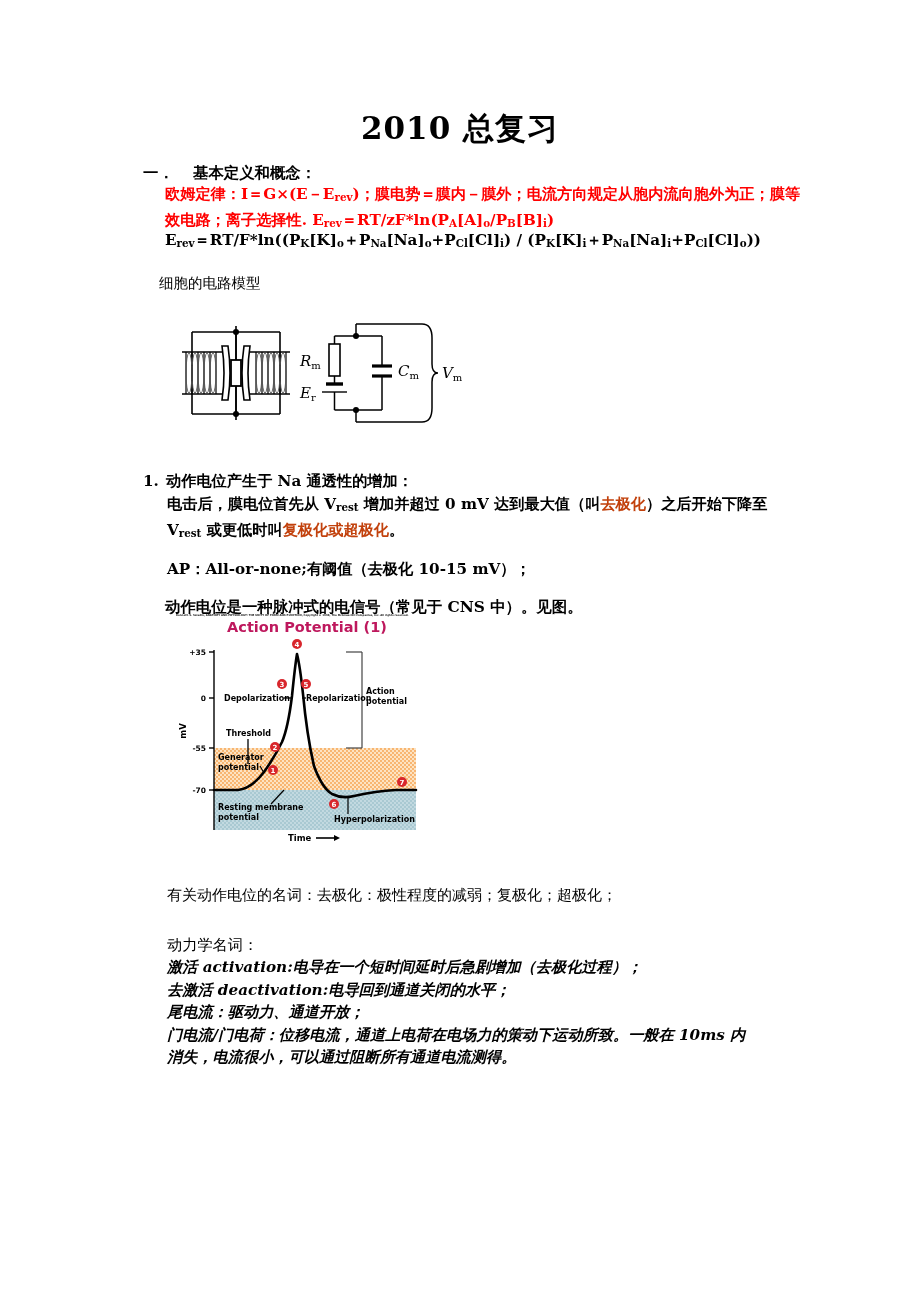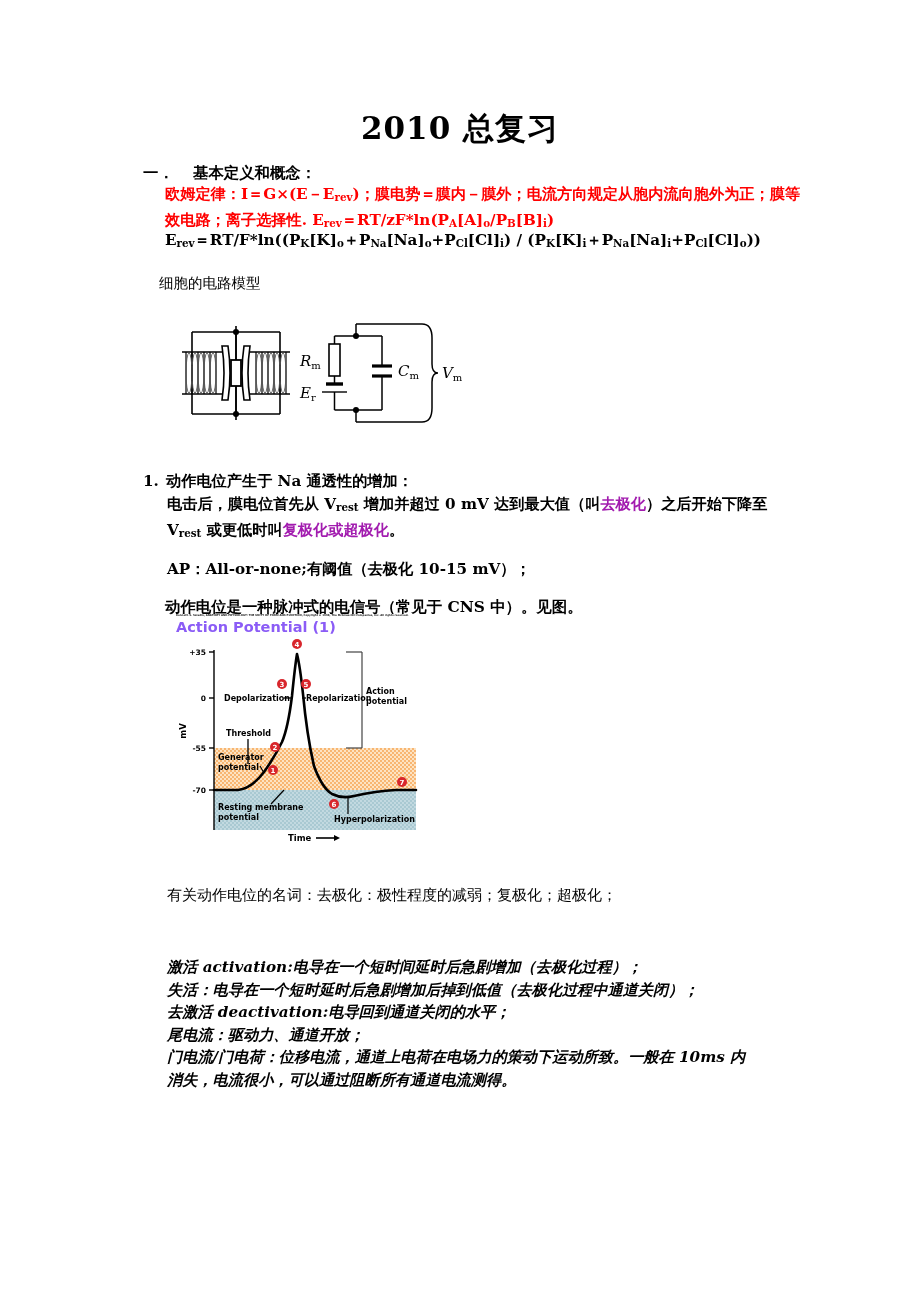--- a/index.html
+++ b/index.html
@@ -43,21 +43,21 @@
     white-space: pre-wrap;
   }
   .sec-head {
     left: 143px;
     top: 162px;
     width: 700px;
     font-size: 15.4px;
   }
   .sec-head .num { display: inline-block; width: 50px; }
 
-  .red { color: #a21caf; }
+  .red { color: #c2410c; }
 
   .formula-red {
     left: 165px;
     top: 183px;
     width: 640px;
     color: #ff0000;
     font-size: 15.2px;
     line-height: 22.5px;
   }
   .formula-black {
@@ -160,24 +160,25 @@
     line-height: 4px;
     color: #1a1a1a;
     white-space: nowrap;
     overflow: hidden;
   }
   .ap-title {
     position: absolute;
     left: 0;
     top: 5px;
     width: 262px;
+    text-align: center;
     font-family: "DejaVu Sans", "Liberation Sans", sans-serif;
     font-weight: bold;
     font-size: 14.5px;
-    color: #8b5cf6;
+    color: #be185d;
   }
   .ap-svg { position: absolute; left: 0; top: 22px; }
 </style>
 </head>
 <body>
 
 <div class="page">
 
   <div class="doc-title">2010 总复习</div>
 
@@ -372,15 +373,16 @@
       </g>
 
       <text x="112" y="205" font-family="DejaVu Sans, Liberation Sans, sans-serif" font-weight="bold" font-size="8.5" fill="#000">Time</text>
       <line x1="140" y1="202" x2="158" y2="202" stroke="#000" stroke-width="1.6"></line>
       <path d="M 158 199 L 164 202 L 158 205 Z" fill="#000"></path>
     </svg>
   </div>
 
   <div class="blk terms-line">有关动作电位的名词：去极化：极性程度的减弱；复极化；超极化；</div>
 
-  <div class="blk dyn-list" id="kinetics-list"><span class="li">激活 activation:电导在一个短时间延时后急剧增加（去极化过程）；</span><span class="li">失活：电导在一个短时延时后急剧增加后掉到低值（去极化过程中通道关闭）；</span><span class="li">去激活 deactivation:电导回到通道关闭的水平；</span><span class="li">尾电流：驱动力、通道开放；</span><span class="li">门电流/门电荷：位移电流，通道上电荷在电场力的策动下运动所致。一般在 10ms 内</span><span class="li">消失，电流很小，可以通过阻断所有通道电流测得。</span></div>
+  <div class="blk dyn-head">动力学名词：</div>
+  <div class="blk dyn-list" id="kinetics-list"><span class="li">激活 activation:电导在一个短时间延时后急剧增加（去极化过程）；</span><span class="li">去激活 deactivation:电导回到通道关闭的水平；</span><span class="li">尾电流：驱动力、通道开放；</span><span class="li">门电流/门电荷：位移电流，通道上电荷在电场力的策动下运动所致。一般在 10ms 内</span><span class="li">消失，电流很小，可以通过阻断所有通道电流测得。</span></div>
 
 </div>
 
 </body></html>

